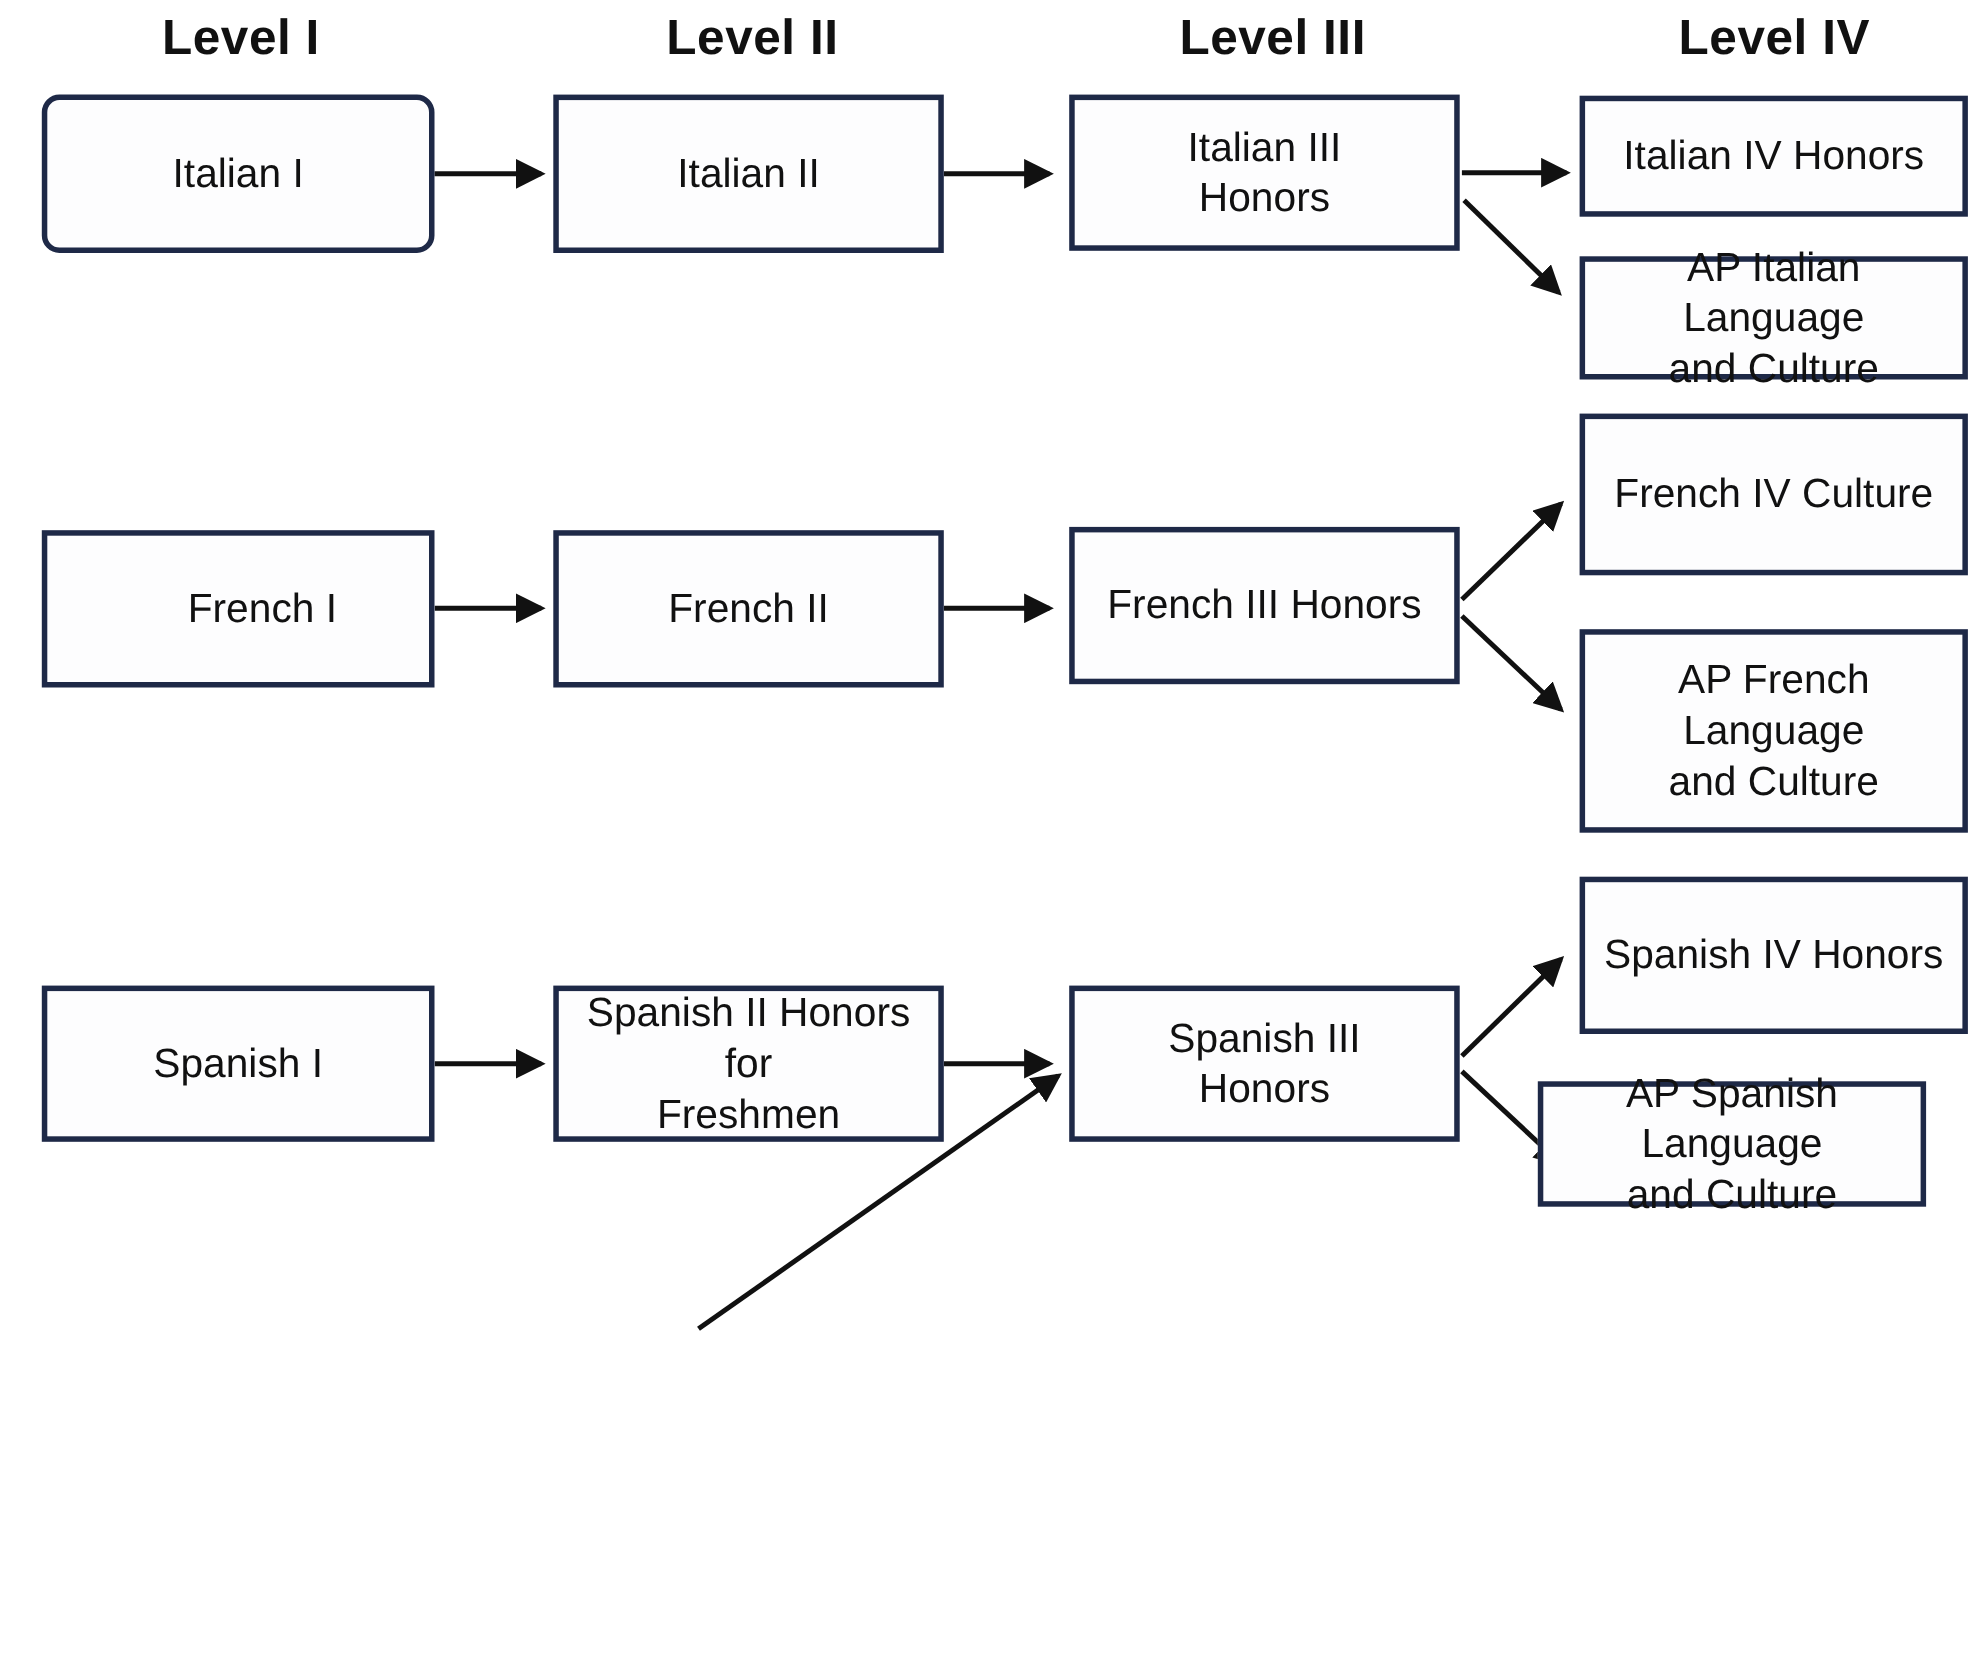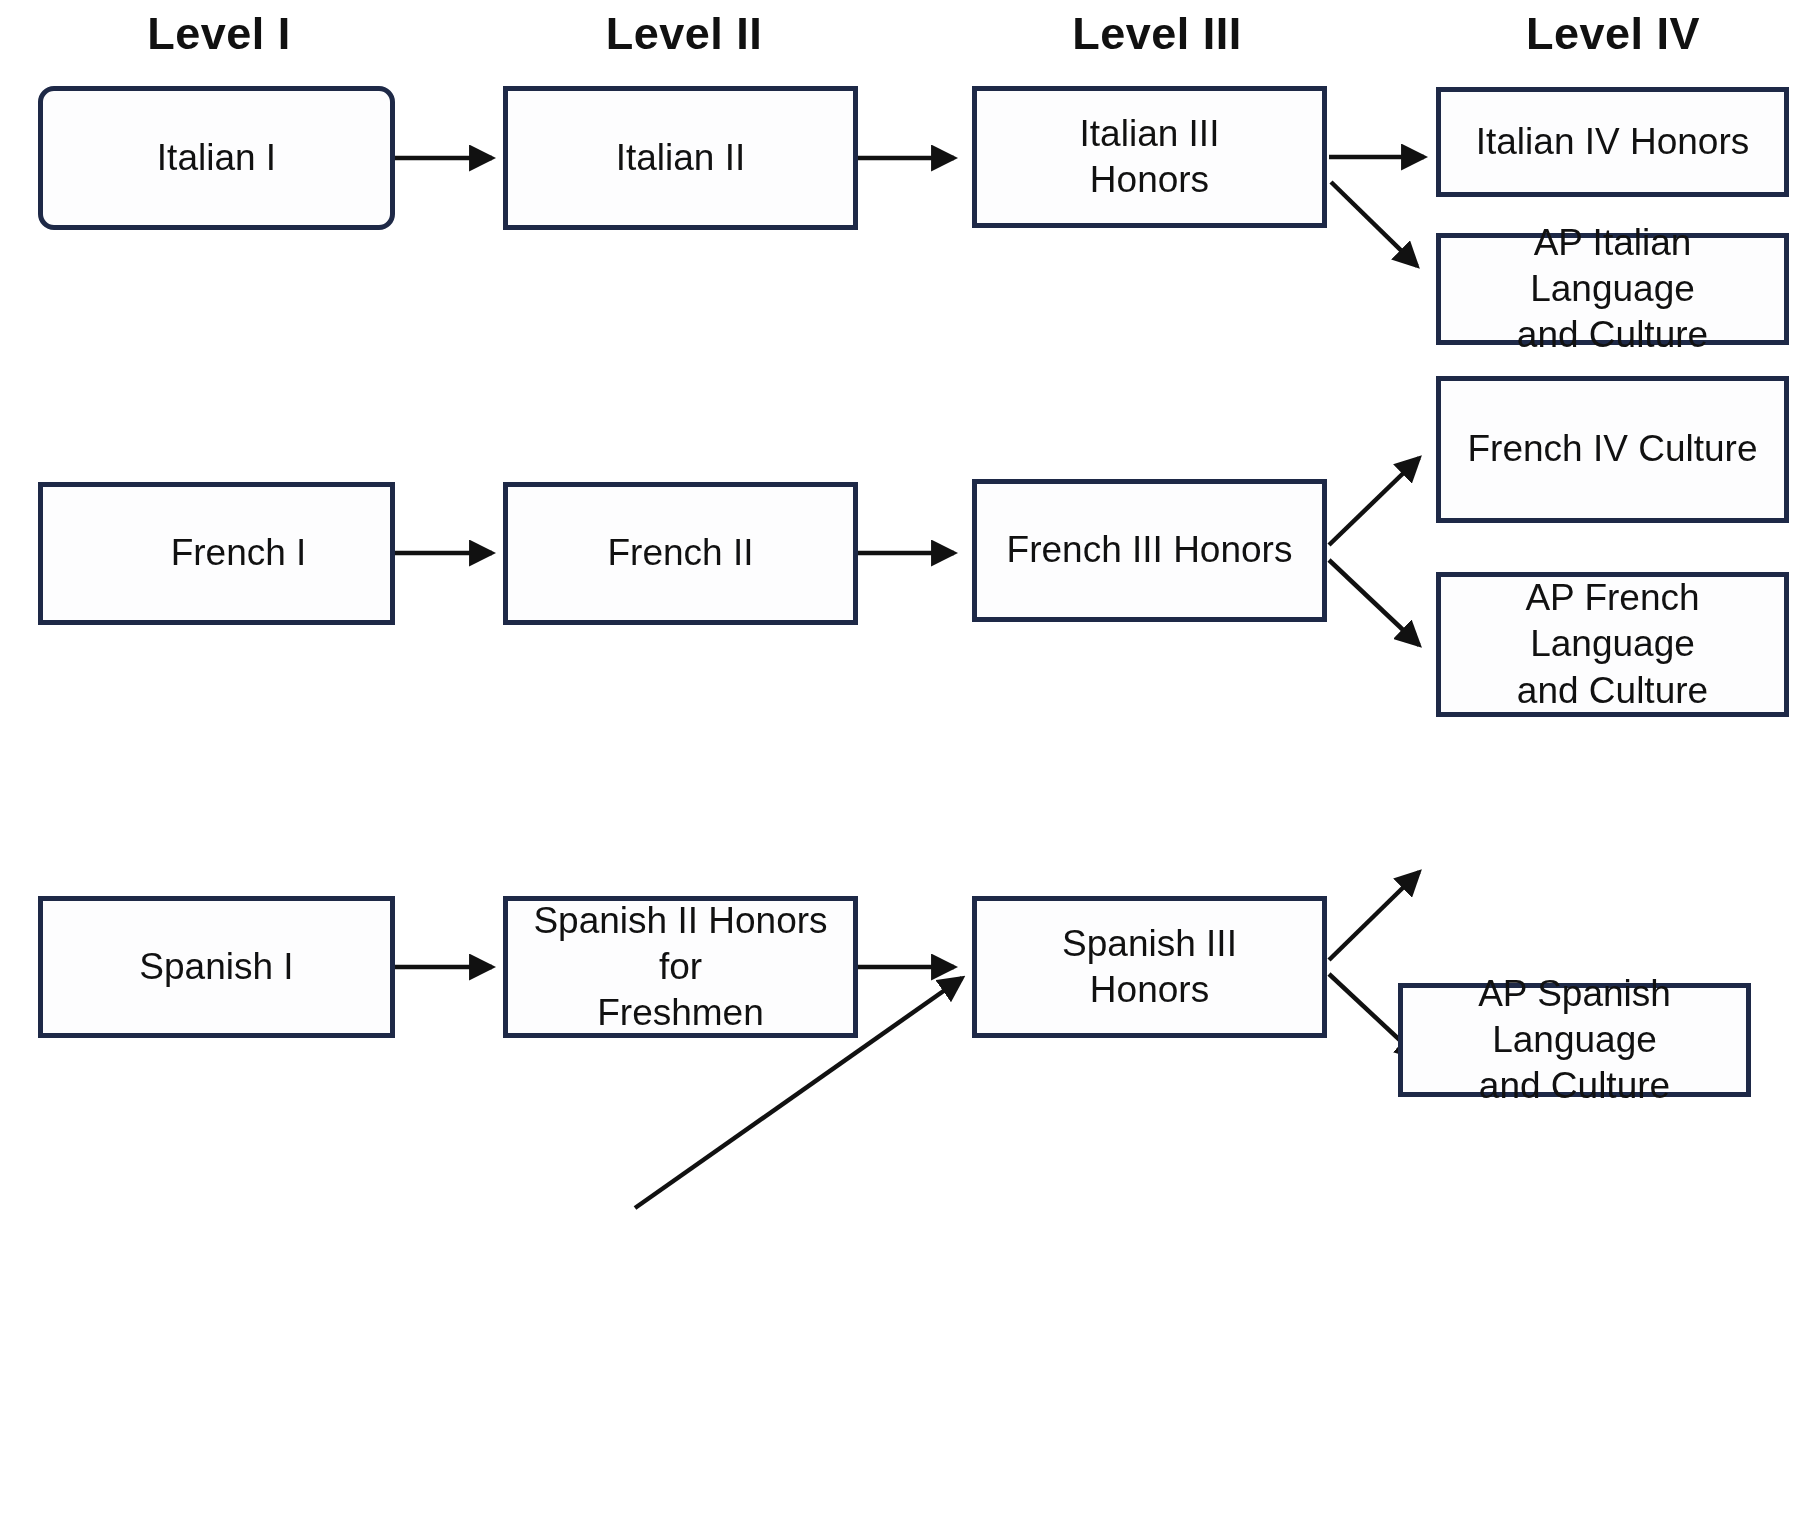--- a/index.html
+++ b/index.html
@@ -56,21 +56,21 @@
   #b-french-2  {left:503px; top:482px; width:355px;height:143px;}
   #b-spanish-2h{left:503px; top:896px; width:355px;height:142px;}
   
   #b-italian-3 {left:972px; top:86px;  width:355px;height:142px;}
   #b-french-3  {left:972px; top:479px; width:355px;height:143px;}
   #b-spanish-3 {left:972px; top:896px; width:355px;height:142px;}
   
   #b-italian-4 {left:1436px;top:87px;  width:353px;height:110px;}
   #b-ap-italian{left:1436px;top:233px; width:353px;height:112px;}
   #b-french-4  {left:1436px;top:376px; width:353px;height:147px;}
-  #b-ap-french {left:1436px;top:572px; width:353px;height:145px;}
+  #b-ap-french {left:1436px;top:572px; width:353px;height:185px;}
   #b-spanish-4 {left:1436px;top:797px; width:353px;height:143px;}
   #b-ap-spanish{left:1398px;top:983px; width:353px;height:114px;justify-content:center;}
   
   #b-spanish-2 {left:268px; top:1138px;width:361px;height:144px;}
 
   #arrow-layer{
     position:absolute;left:0;top:0;width:1801px;height:1516px;
     pointer-events:none;
   }
   #arrow-layer line{stroke:var(--arrow);stroke-width:4.5px;}
@@ -145,18 +145,21 @@
       <span class="box-label">Spanish I</span>
     </div>
   <div class="box" id="b-spanish-2h">
       <span class="box-label">Spanish II Honors for
 Freshmen</span>
     </div>
   <div class="box" id="b-spanish-3">
       <span class="box-label">Spanish III
 Honors</span>
     </div>
+  <div class="box" id="b-spanish-4">
+      <span class="box-label">Spanish IV Honors</span>
+    </div>
   <div class="box" id="b-ap-spanish">
       <span class="box-label">AP Spanish Language
 and Culture</span>
     </div>
 
 </div>
 
 </body></html>

